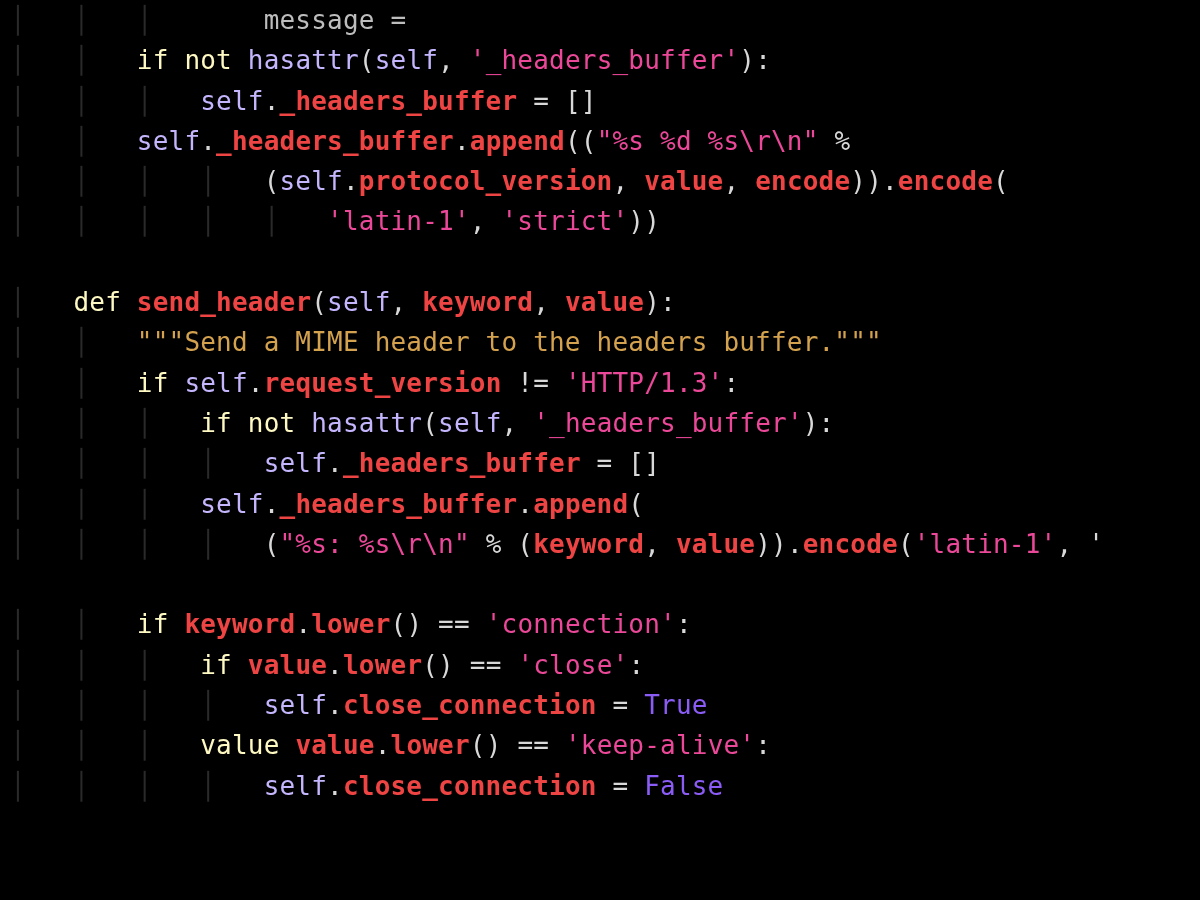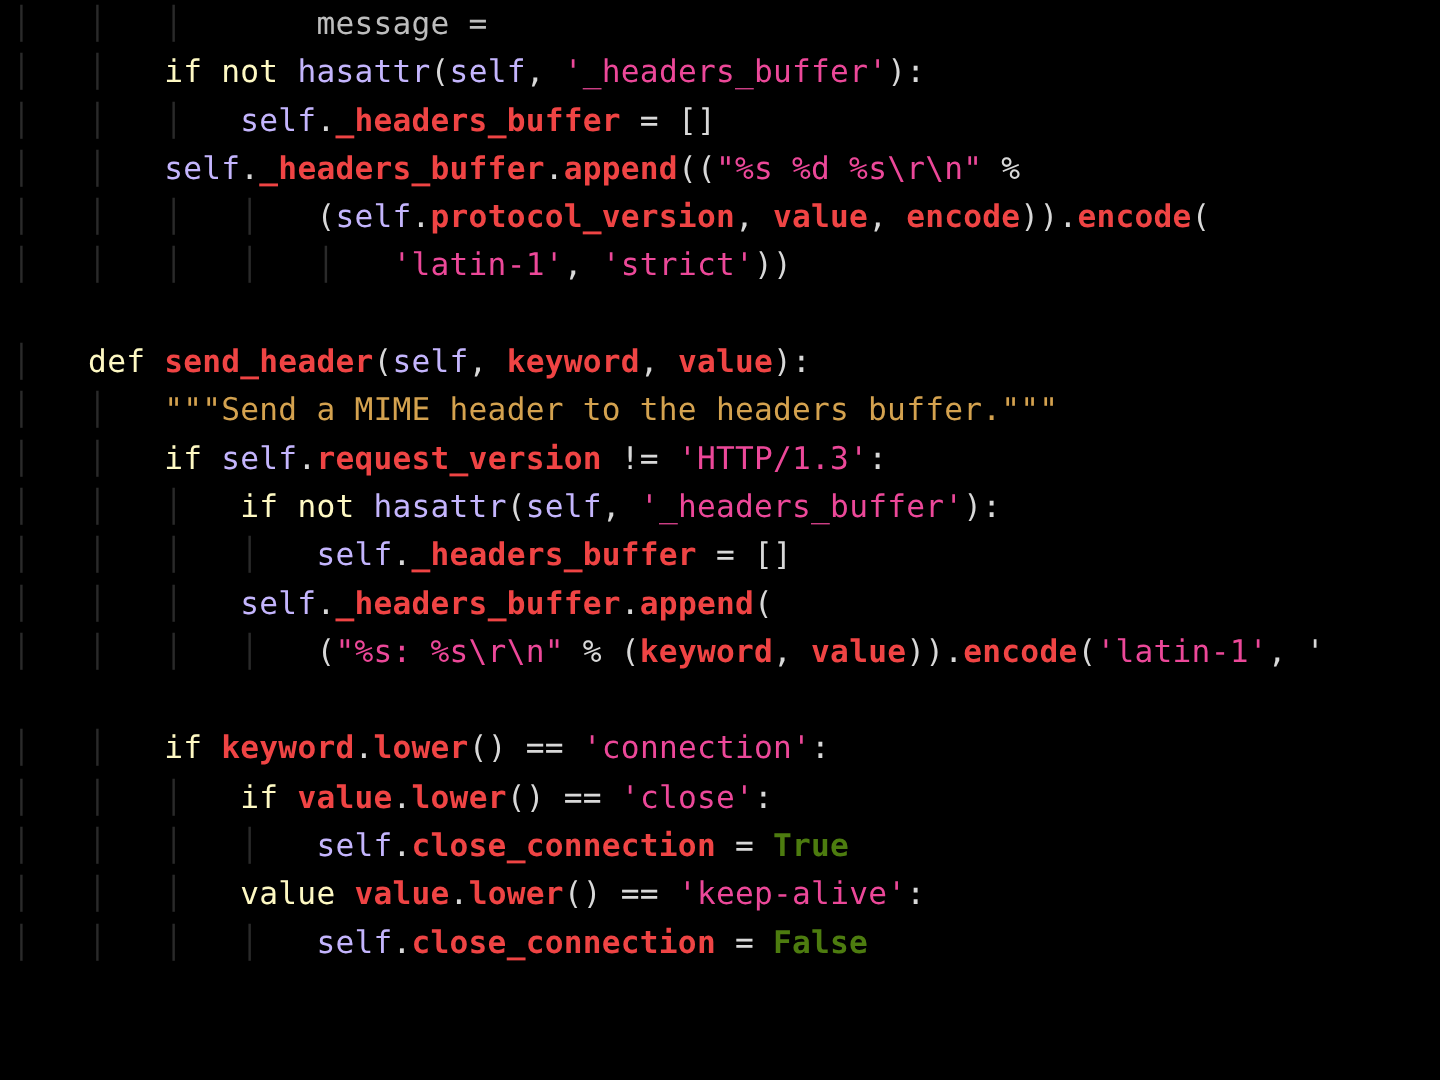--- a/index.html
+++ b/index.html
@@ -19,21 +19,21 @@
     color: #e8e8e8;
     white-space: pre;
     letter-spacing: 0.2px;
   }
   .kw   { color: #fef9c3; font-weight: 400; }   
   .bi   { color: #c4b5fd; }                      
   .fn   { color: #ef4444; font-weight: 600; }   
   .str  { color: #ec4899; }                      
   .doc  { color: #d4a24f; }                      
   .op   { color: #d8d8d8; }                      
-  .bool { color: #4d7c0f; font-weight: 700; }   
+  .bool { color: #8b5cf6; font-weight: 400; }   
   .guide { color: #2a2a2a; }                    
   .cut  { color: #bdbdbd; margin-top: 36px; }                      
 </style>
 </head>
 <body>
 
 <pre class="code"><span class="guide">│   │   │       </span><span class="cut">message =</span>
 <span class="guide">│   │   </span><span class="kw">if</span> <span class="kw">not</span> <span class="bi">hasattr</span><span class="op">(</span><span class="bi">self</span><span class="op">, </span><span class="str">'_headers_buffer'</span><span class="op">):</span>
 <span class="guide">│   │   │   </span><span class="bi">self</span><span class="op">.</span><span class="fn">_headers_buffer</span> <span class="op">=</span> <span class="op">[]</span>
 <span class="guide">│   │   </span><span class="bi">self</span><span class="op">.</span><span class="fn">_headers_buffer</span><span class="op">.</span><span class="fn">append</span><span class="op">((</span><span class="str">"%s %d %s\r\n"</span> <span class="op">%</span>

